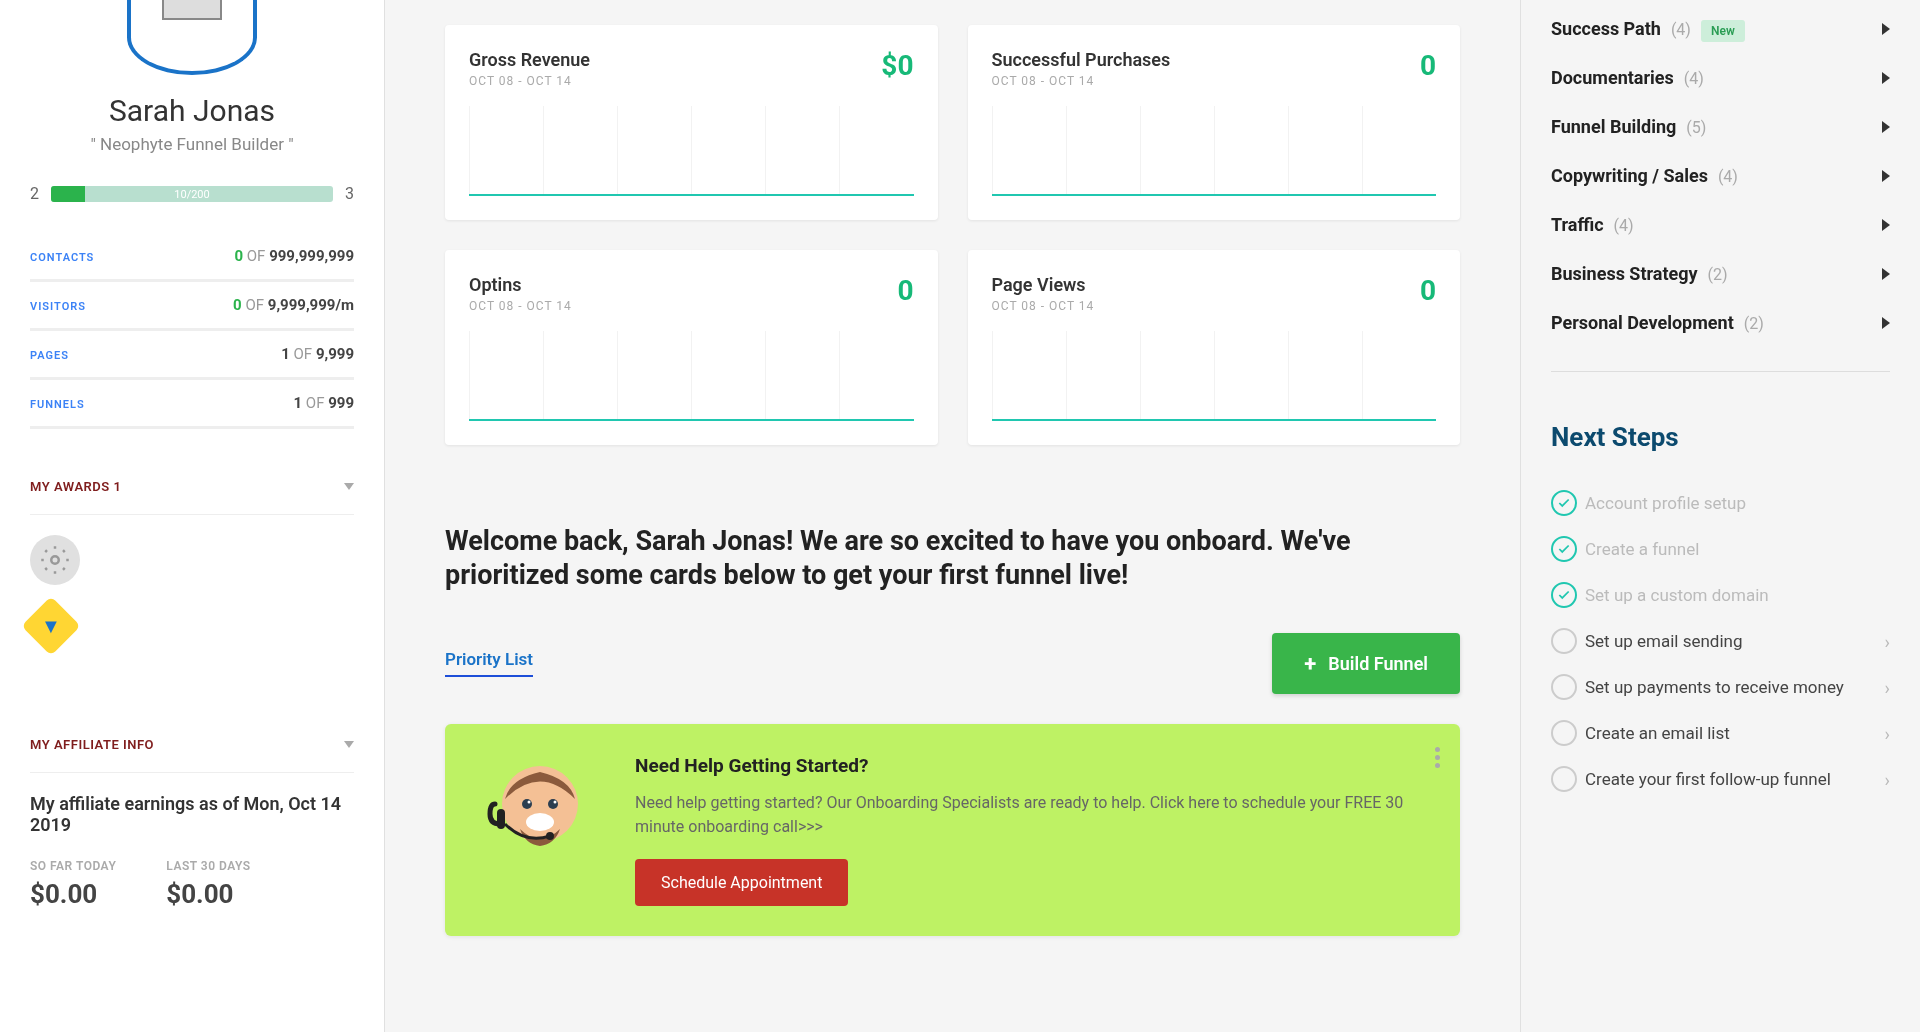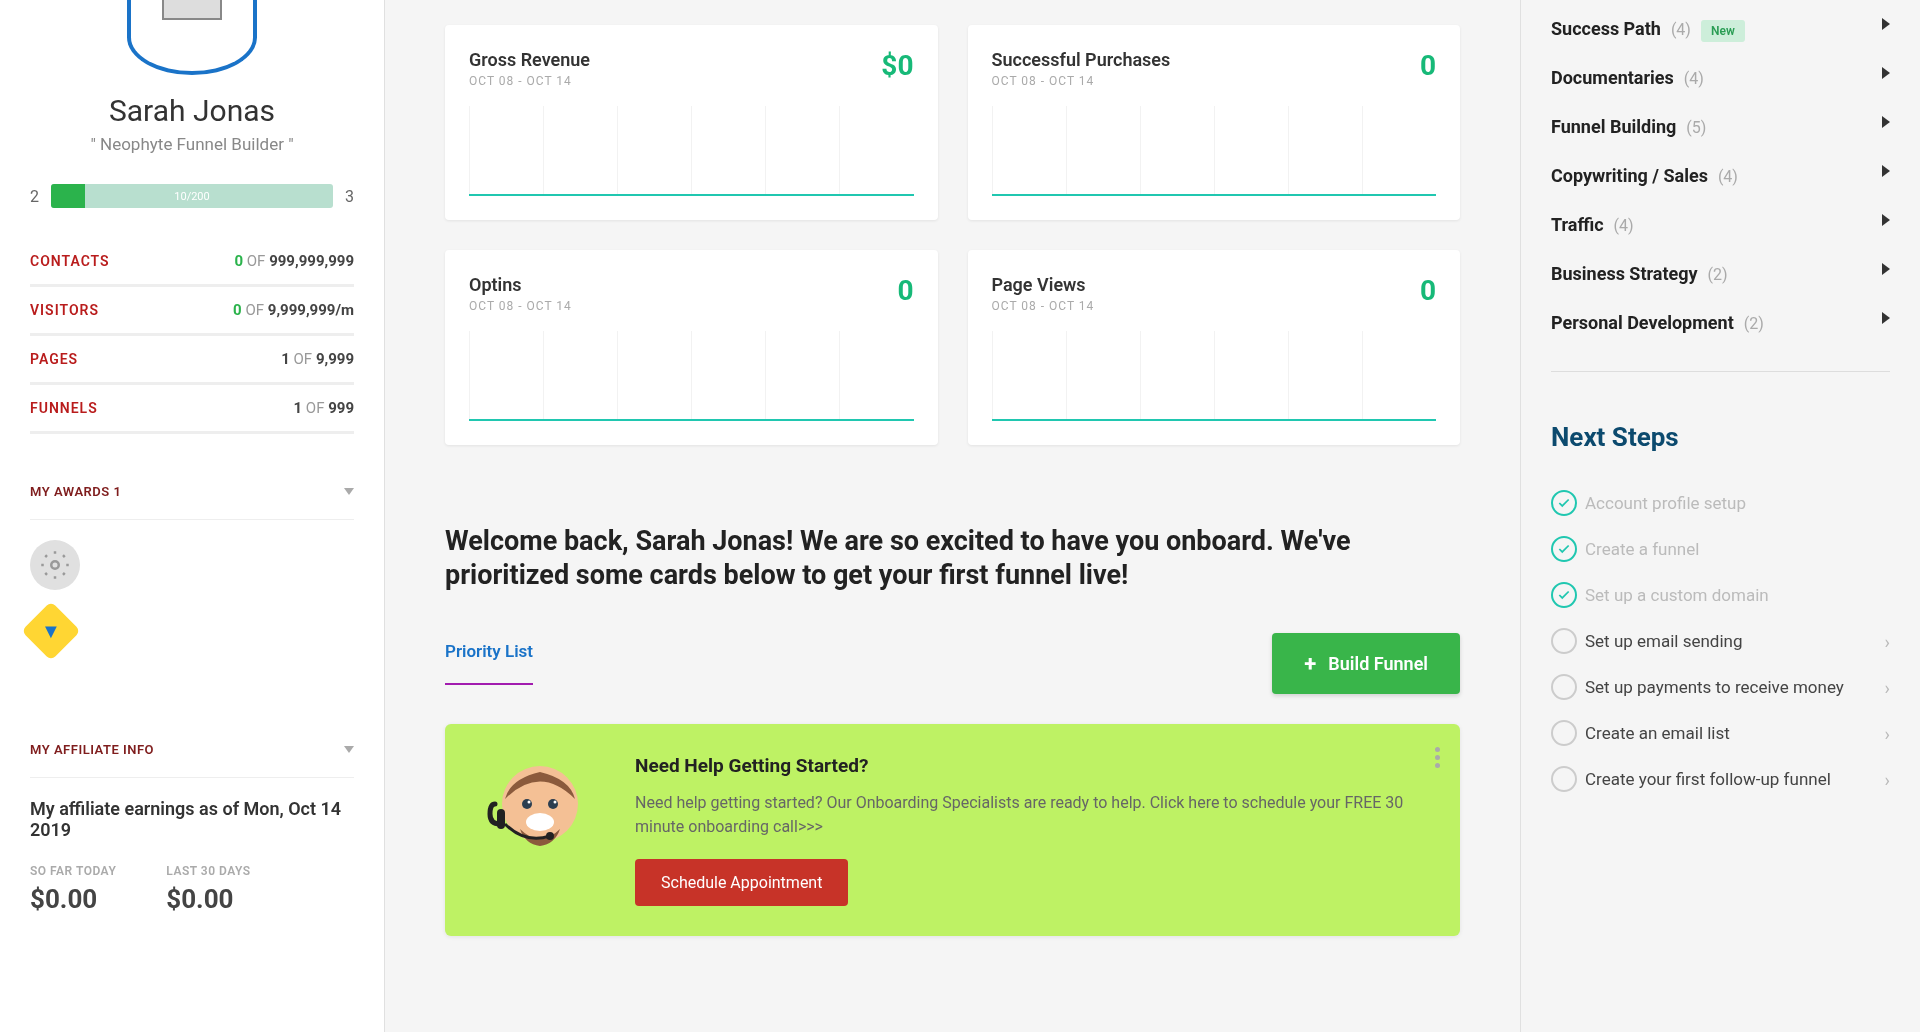--- a/index.html
+++ b/index.html
@@ -8,27 +8,27 @@
 .main { flex: 1; padding: 0 60px; overflow-y: auto; }
 .right-panel { width: 400px; background: #f5f5f5; padding: 0 30px; overflow-y: auto; border-left: 1px solid #e0e0e0; }
 
 .avatar-circle { width: 130px; height: 75px; border: 4px solid #1a73c8; border-radius: 50%; margin: 0 auto; display: flex; align-items: flex-start; justify-content: center; overflow: hidden; border-top: none; border-top-left-radius: 0; border-top-right-radius: 0; }
 .avatar-inner { width: 60px; height: 30px; background: #ddd; border: 2px solid #888; margin-top: -10px; }
 .user-name { text-align: center; font-size: 30px; font-weight: 400; color: #333; margin-top: 18px; }
 .user-title { text-align: center; font-size: 17px; color: #888; margin-top: 6px; }
 
 .progress-row { display: flex; align-items: center; gap: 12px; margin-top: 30px; }
 .progress-num { font-size: 16px; color: #666; }
-.progress-bar { flex: 1; height: 24px; background: #b8dfcf; border-radius: 3px; position: relative; overflow: hidden; }
+.progress-bar { flex: 1; height: 16px; background: #b8dfcf; border-radius: 3px; position: relative; overflow: hidden; }
 .progress-fill { position: absolute; left: 0; top: 0; bottom: 0; width: 12%; background: #2bb34c; }
 .progress-label { position: absolute; left: 50%; top: 50%; transform: translate(-50%, -50%); font-size: 11px; color: #fff; }
 
 .stat-list { margin-top: 30px; }
 .stat-row { display: flex; justify-content: space-between; align-items: baseline; padding: 14px 0; border-bottom: 3px solid #eee; }
-.stat-label { font-size: 14px; font-weight: 600; color: #b91c1c; letter-spacing: 1px; }
+.stat-label { font-size: 11px; font-weight: 600; color: #3b82f6; letter-spacing: 1px; }
 .stat-value { font-size: 15px; color: #999; }
 .stat-value .green { color: #2bb34c; font-weight: 700; }
 .stat-value .bold { color: #444; font-weight: 700; }
 
 .section-header { display: flex; justify-content: space-between; align-items: center; padding: 20px 0; border-bottom: 1px solid #eee; cursor: pointer; margin-top: 30px; }
 .section-header-title { font-size: 13px; font-weight: 600; color: #7f1d1d; letter-spacing: 0.5px; }
 .caret-down { width: 0; height: 0; border-left: 5px solid transparent; border-right: 5px solid transparent; border-top: 7px solid #aaa; }
 
 .awards-icons { padding: 20px 0; }
 .award-icon { width: 50px; height: 50px; background: #e0e0e0; border-radius: 50%; margin-bottom: 20px; display: flex; align-items: center; justify-content: center; }
@@ -45,35 +45,35 @@
 .metric-card { background: #fff; border-radius: 4px; box-shadow: 0 1px 3px rgba(0,0,0,0.08); padding: 24px; position: relative; }
 .metric-top { display: flex; justify-content: space-between; align-items: flex-start; }
 .metric-title { font-size: 18px; font-weight: 600; color: #333; }
 .metric-value { font-size: 28px; font-weight: 700; color: #17b978; }
 .metric-daterange { font-size: 12px; color: #aaa; letter-spacing: 1px; margin-top: 4px; }
 .metric-chart { height: 90px; border-bottom: 2px solid #20c7b0; margin-top: 18px; display: flex; }
 .metric-chart-col { flex: 1; border-left: 1px solid #f2f2f2; }
 
 .welcome-text { font-size: 27px; font-weight: 700; color: #222; margin-top: 80px; margin-bottom: 40px; line-height: 1.25; }
 .priority-row { display: flex; justify-content: space-between; align-items: center; margin-bottom: 30px; }
-.priority-link { color: #1a73c8; font-weight: 600; font-size: 17px; border-bottom: 2px solid #a21caf; padding-bottom: 22px; cursor: pointer; }
+.priority-link { color: #1a73c8; font-weight: 600; font-size: 17px; border-bottom: 2px solid #1d4ed8; padding-bottom: 6px; cursor: pointer; }
 .build-funnel-btn { background: #39b54a; color: #fff; border: none; border-radius: 4px; padding: 18px 32px; font-size: 18px; font-weight: 600; box-shadow: 0 2px 4px rgba(0,0,0,0.15); cursor: pointer; display: flex; align-items: center; gap: 12px; }
 .plus-icon { font-size: 22px; font-weight: bold; }
 
 .help-card { background: #bef264; border-radius: 6px; box-shadow: 0 1px 4px rgba(0,0,0,0.08); padding: 30px; position: relative; display: flex; gap: 30px; }
 .help-avatar { width: 130px; height: 130px; flex-shrink: 0; }
 .help-content { flex: 1; }
 .help-title { font-size: 19px; font-weight: 700; color: #222; margin-bottom: 14px; }
 .help-text { font-size: 16px; color: #666; line-height: 1.5; margin-bottom: 20px; }
 .schedule-btn { background: #c73328; color: #fff; border: none; border-radius: 4px; padding: 14px 26px; font-size: 16px; cursor: pointer; }
 .card-menu { position: absolute; top: 20px; right: 20px; cursor: pointer; }
 .dot { width: 5px; height: 5px; background: #aaa; border-radius: 50%; margin: 3px 0; }
 
 .cat-list { margin-top: 4px; }
-.cat-row { display: flex; justify-content: space-between; align-items: flex-start; padding: 14px 0; cursor: pointer; }
+.cat-row { display: flex; justify-content: space-between; align-items: center; padding: 14px 0; cursor: pointer; }
 .cat-label { font-size: 18px; font-weight: 700; color: #222; }
 .cat-count { color: #aaa; font-weight: 400; margin-left: 6px; }
 .new-badge { background: #cdeeda; color: #2a9d54; font-size: 12px; font-weight: 600; padding: 4px 10px; border-radius: 3px; margin-left: 10px; }
 .caret-right { width: 0; height: 0; border-top: 6px solid transparent; border-bottom: 6px solid transparent; border-left: 8px solid #333; }
 
 .next-steps-title { font-size: 26px; font-weight: 700; color: #0c4a6e; margin-top: 50px; margin-bottom: 28px; }
 .step-row { display: flex; align-items: center; gap: 8px; padding: 10px 0; cursor: pointer; }
 .step-circle { width: 26px; height: 26px; border: 2px solid #ccc; border-radius: 50%; flex-shrink: 0; display:flex; align-items:center; justify-content:center; }
 .step-circle.done { border-color: #20c7b0; color: #20c7b0; }
 .step-circle.done svg { width: 14px; height: 14px; }

